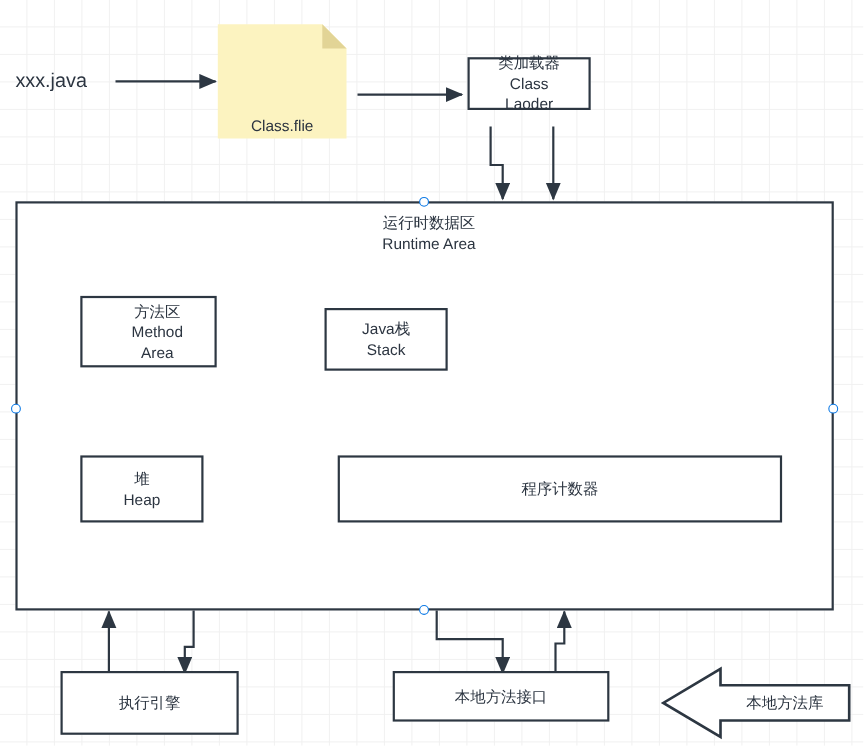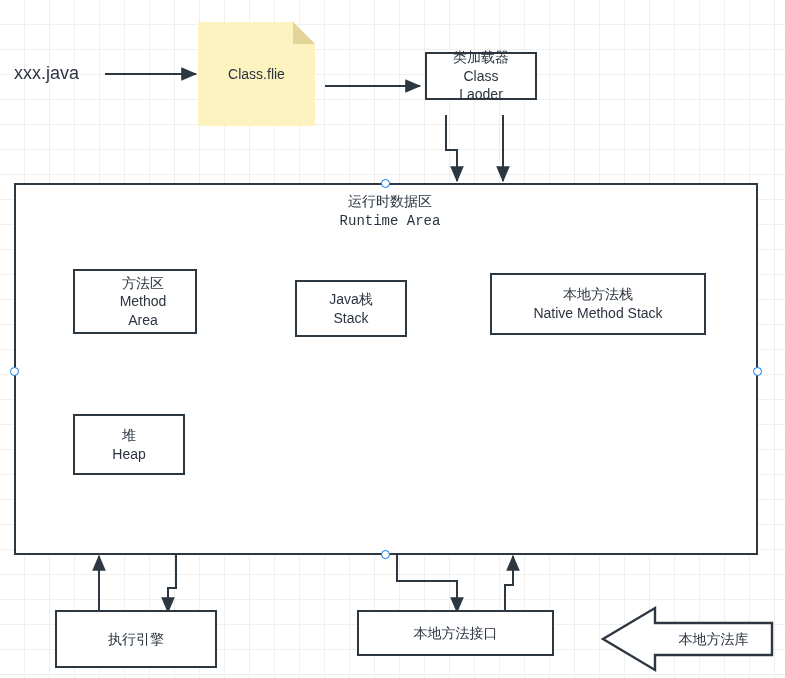--- a/index.html
+++ b/index.html
@@ -45,20 +45,21 @@
     border: 2px solid #2d3742;
     background: #ffffff;
   }
   .plain-label {
     color: #2b3440;
     font-size: 18px;
   }
   .note-text {
     position: relative;
     z-index: 2;
+    margin-top: 40px;
   }
   .handle {
     position: absolute;
     width: 9px;
     height: 9px;
     margin-left: -4.5px;
     margin-top: -4.5px;
     border: 1.6px solid #0d7ae6;
     border-radius: 50%;
     background: #ffffff;
@@ -122,36 +123,35 @@
   <div class="node plain-label" style="left:14px; top:64px; width:90px; height:20px; justify-content:flex-start;">xxx.java</div>
 
   <div class="node note-text" style="left:198px; top:22px; width:117px; height:104px;">Class.flie</div>
 
   <div class="node box" style="left:425px; top:52px; width:112px; height:48px;">类加载器
 Class
 Laoder</div>
 
   <div class="node box" style="left:14px; top:183px; width:744px; height:372px; align-items:flex-start; justify-content:center;">
   </div>
-  <div class="node" style="left:290px; top:193px; width:200px; height:42px; align-items:flex-start;font-family:Liberation Mono, monospace;">运行时数据区
+  <div class="node" style="left:290px; top:193px; width:200px; height:42px; align-items:flex-start;">运行时数据区
 Runtime Area</div>
 
   <div class="node box" style="left:73px; top:269px; width:124px; height:65px;padding-left:16px;">方法区
 Method
 Area</div>
 
   <div class="node box" style="left:295px; top:280px; width:112px; height:57px;">Java栈
 Stack</div>
 
-  <div class="node box" style="left:490px; top:273px; width:216px; height:62px;">本地方法栈
-Native Method Stack</div>
 
   <div class="node box" style="left:73px; top:414px; width:112px; height:61px;">堆
 Heap</div>
 
+  <div class="node box" style="left:307px; top:414px; width:404px; height:61px;">程序计数器</div>
 
   <div class="node box" style="left:55px; top:610px; width:162px; height:58px;">执行引擎</div>
 
   <div class="node box" style="left:357px; top:610px; width:197px; height:46px;">本地方法接口</div>
 
   <div class="node" style="left:655px; top:625px; width:117px; height:28px;">本地方法库</div>
 
   <div class="handle" style="left:385px; top:183px;"></div>
   <div class="handle" style="left:14px; top:371px;"></div>
   <div class="handle" style="left:757px; top:371px;"></div>

